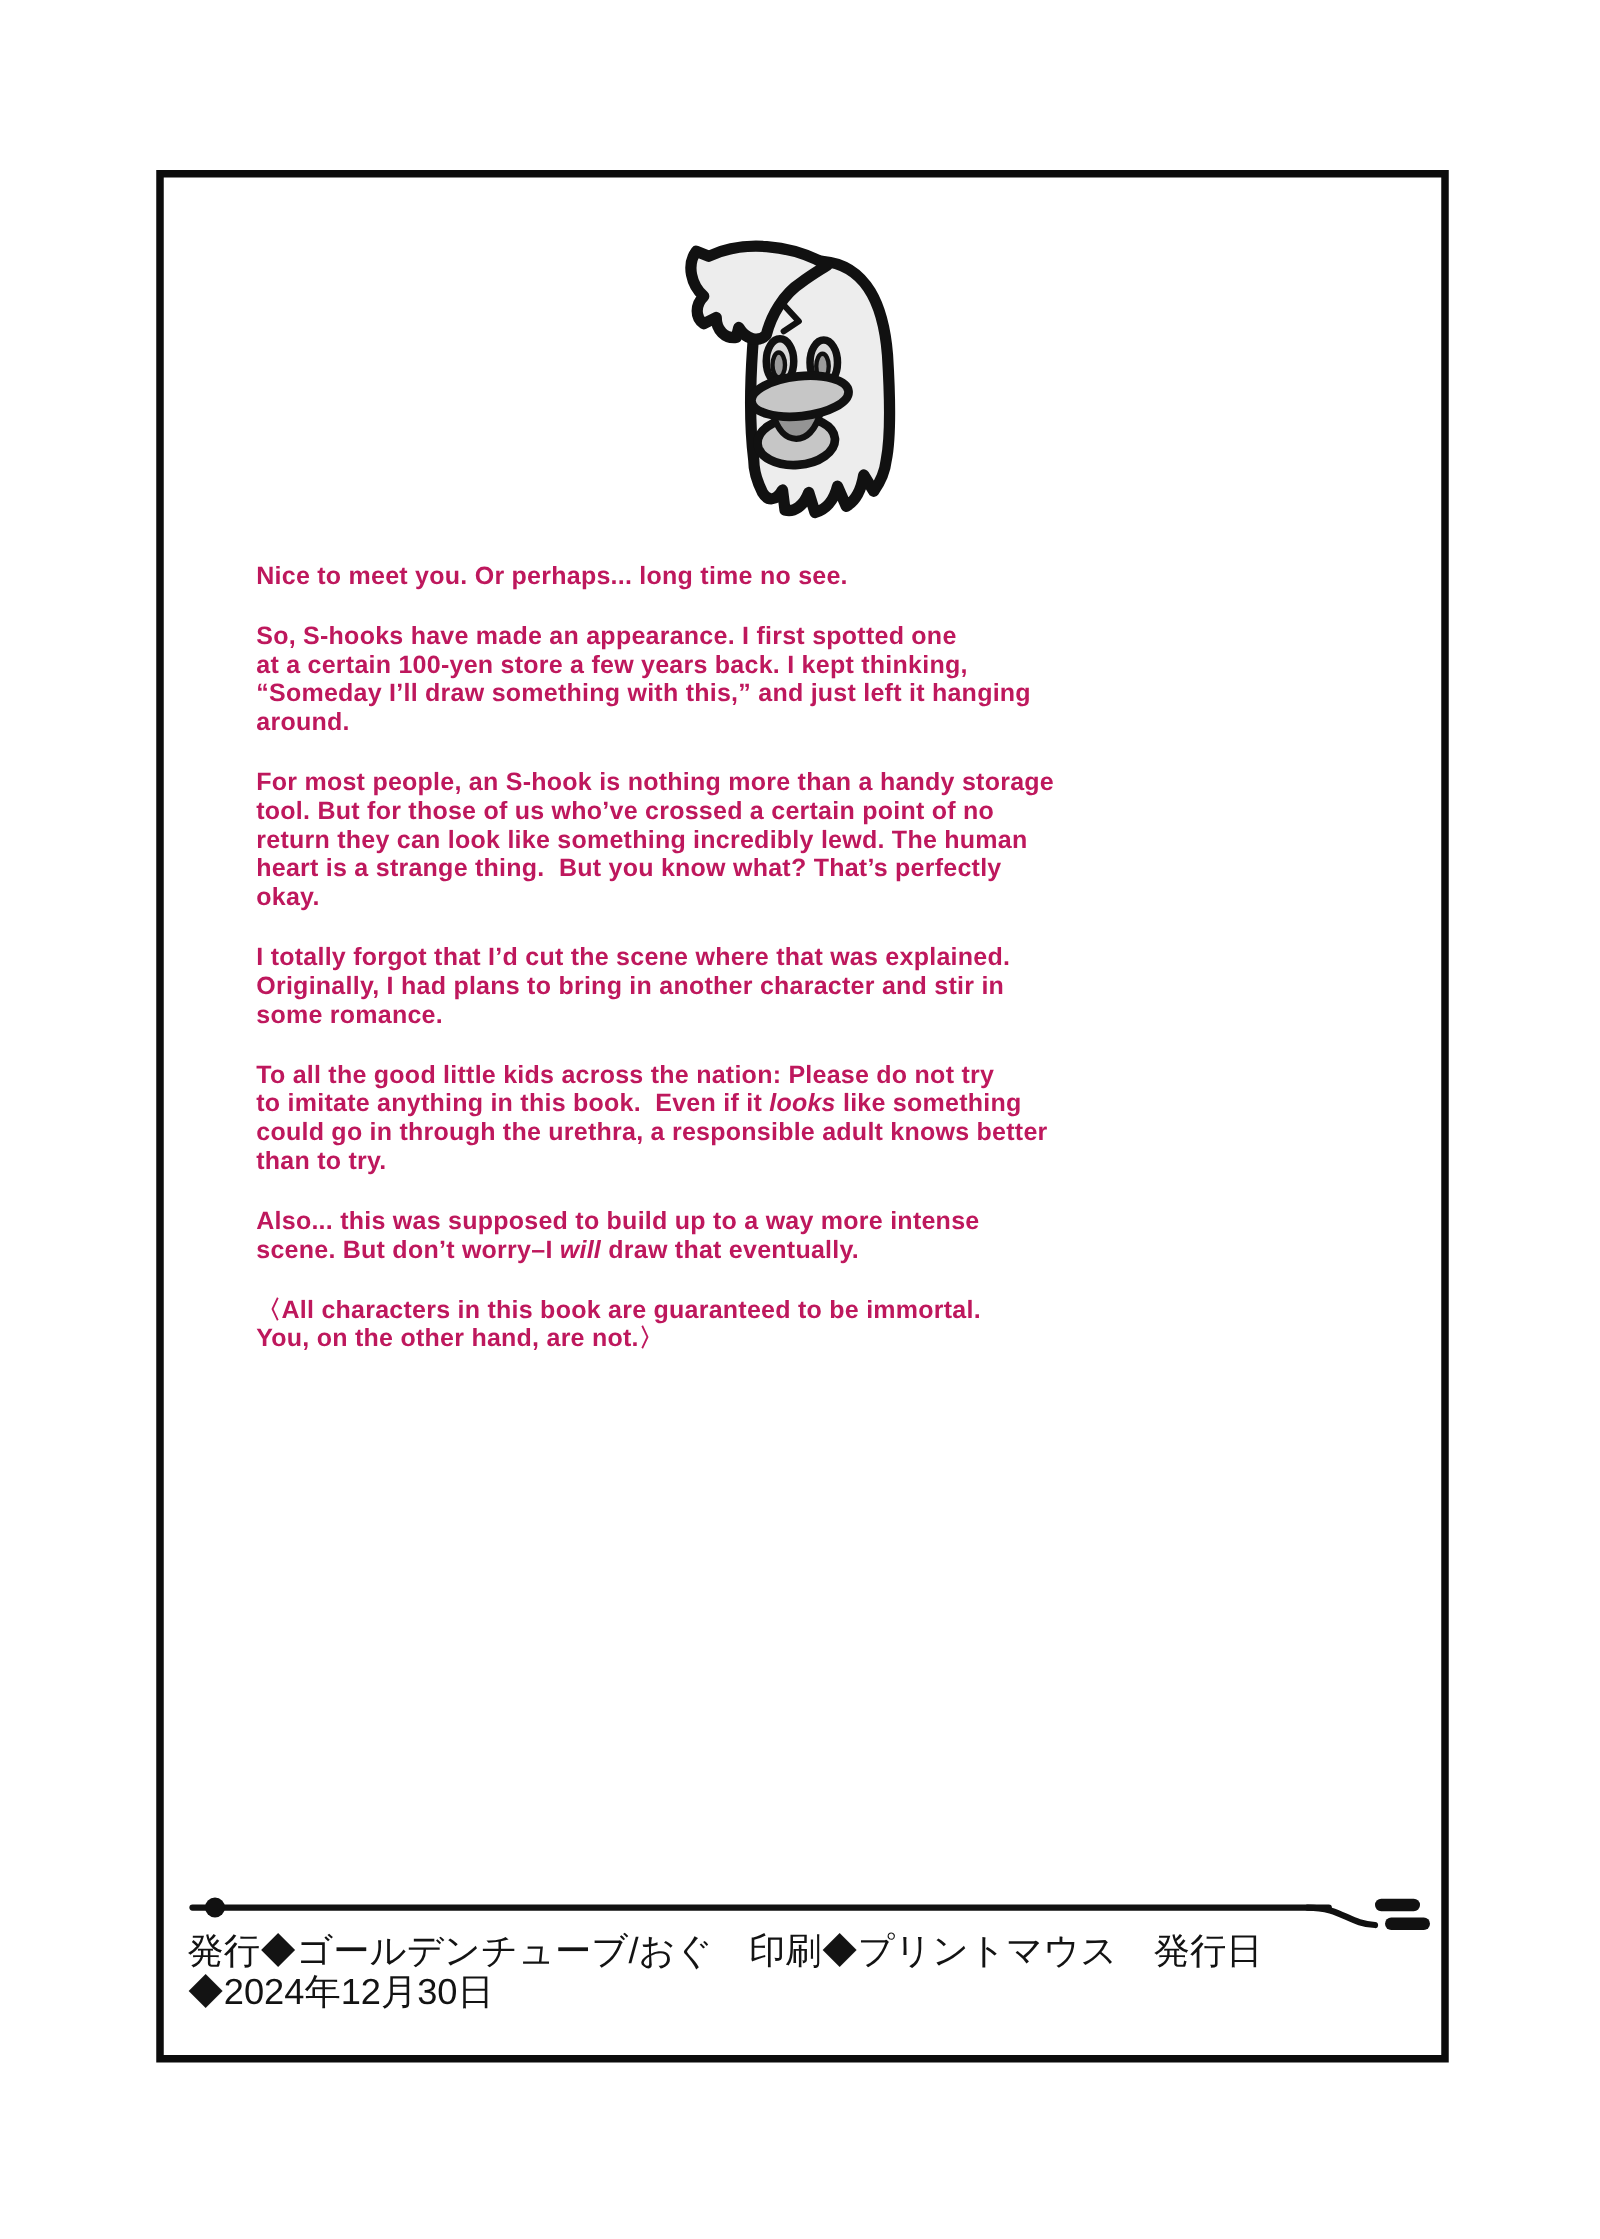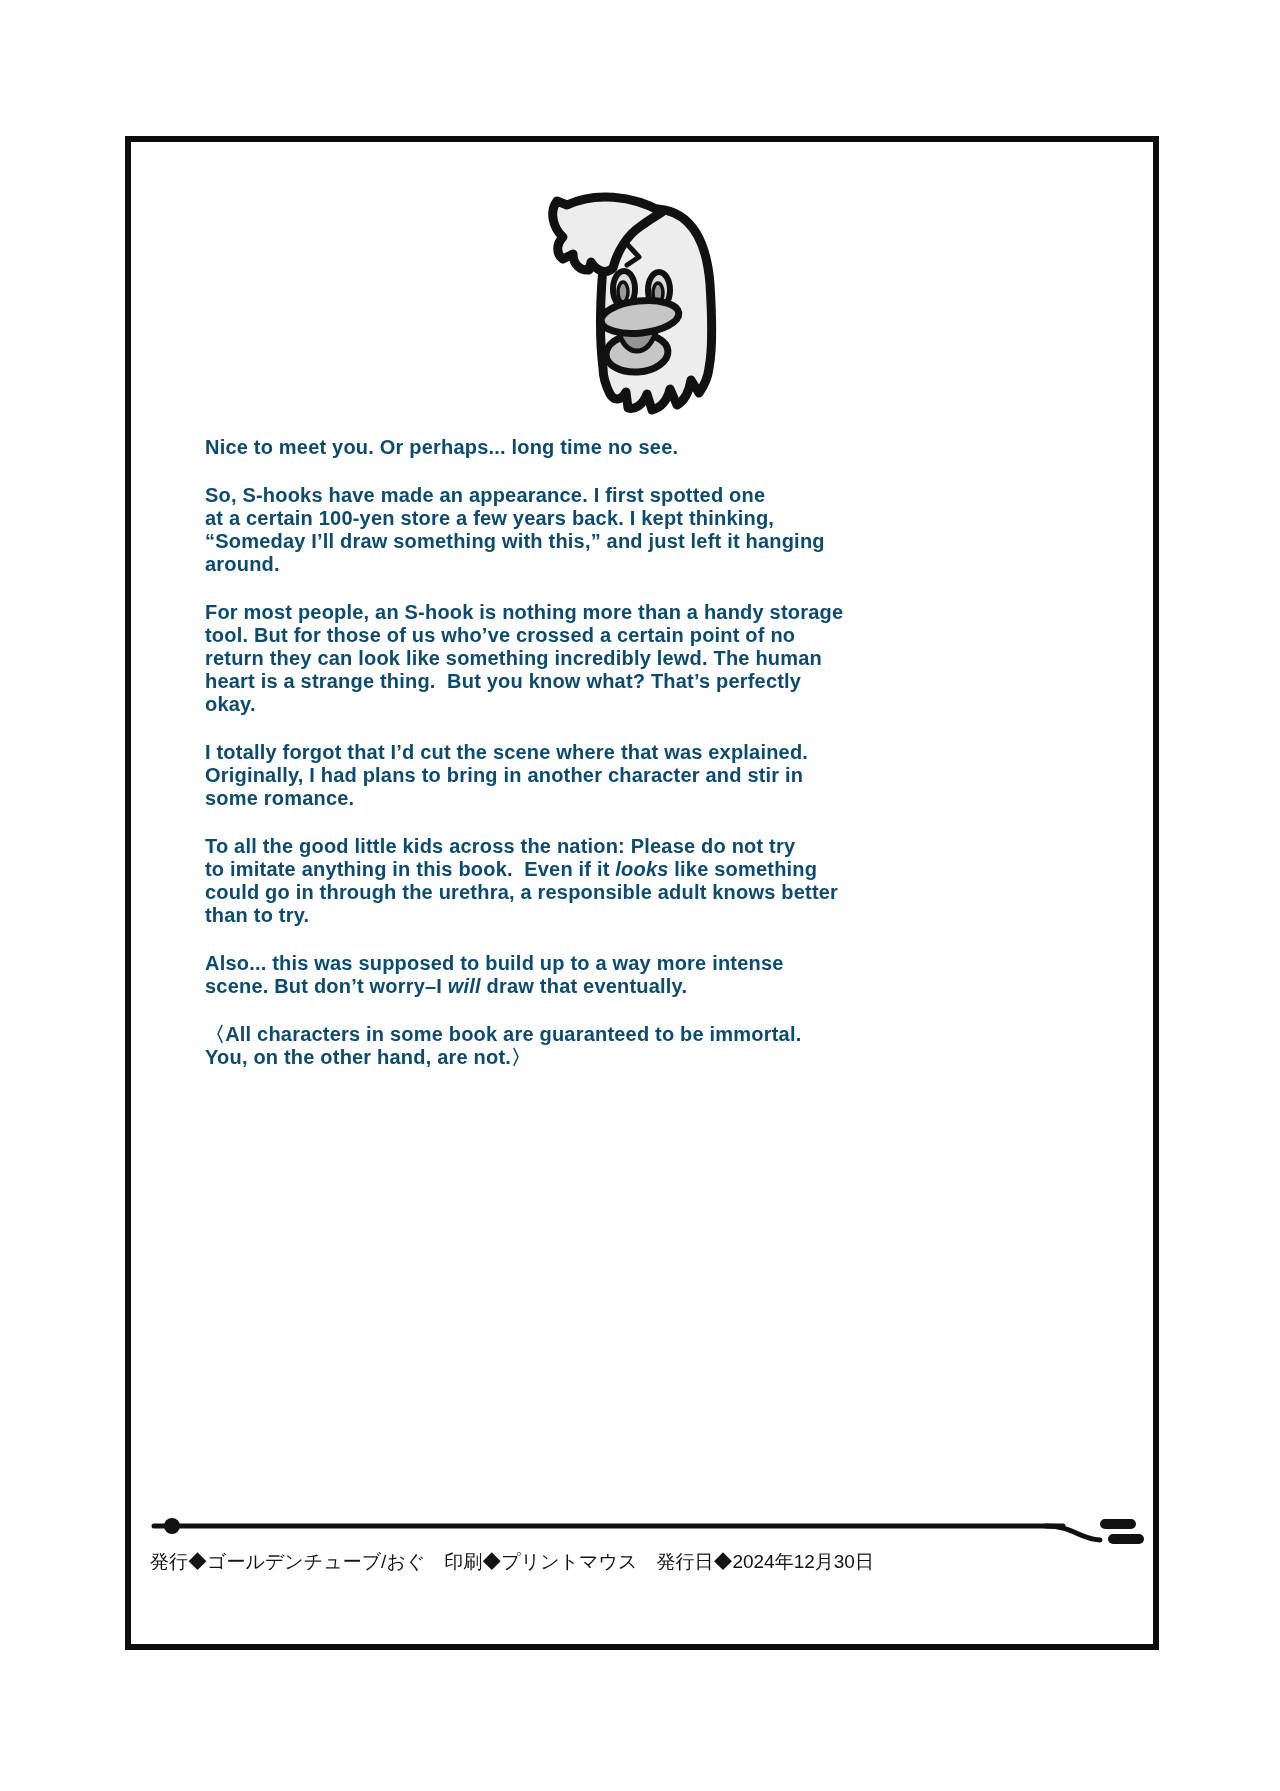--- a/index.html
+++ b/index.html
@@ -23,27 +23,27 @@
   .mascot {
     position: absolute;
     left: 500px;
     top: 160px;
     width: 280px;
     height: 260px;
   }
   .afterword {
     position: absolute;
     left: 205px;
-    top: 436px;
+    top: 450px;
     width: 770px;
     font-size: 20px;
     line-height: 23px;
     font-weight: 600;
     letter-spacing: 0.2px;
-    color: #0c4a6e;
+    color: #be185d;
   }
   .afterword p {
     margin: 0 0 25px 0;
     white-space: pre-wrap;
   }
   .afterword .em {
     font-weight: bold;
     font-style: italic;
   }
   .divider {
@@ -51,21 +51,21 @@
     left: 148px;
     top: 1506px;
     width: 1000px;
     height: 42px;
   }
   .colophon {
     position: absolute;
     left: 150px;
     top: 1545px;
     width: 900px;
-    font-size: 19px;
+    font-size: 29px;
     line-height: 33px;
     font-weight: 400;
     color: #131313;
   }
 </style>
 </head>
 <body>
 
 <div class="screen">
 
@@ -128,21 +128,21 @@
 okay.</span></p>
     <p><span>I totally forgot that I’d cut the scene where that was explained.
 Originally, I had plans to bring in another character and stir in
 some romance.</span></p>
     <p><span>To all the good little kids across the nation: Please do not try
 to imitate anything in this book.  Even if it </span><span class="em">looks</span><span> like something
 could go in through the urethra, a responsible adult knows better
 than to try.</span></p>
     <p><span>Also... this was supposed to build up to a way more intense
 scene. But don’t worry–I </span><span class="em">will</span><span> draw that eventually.</span></p>
-    <p><span>〈All characters in some book are guaranteed to be immortal.
+    <p><span>〈All characters in this book are guaranteed to be immortal.
 You, on the other hand, are not.〉</span></p>
   </div>
 
   <svg class="divider" viewBox="0 0 1000 42" aria-hidden="true">
     <line x1="6" y1="20" x2="915" y2="20" stroke="#111111" stroke-width="5" stroke-linecap="round"></line>
     <circle cx="24" cy="20" r="8" fill="#111111"></circle>
     <path d="M 898 20 C 925 20 931 33 952 34" fill="none" stroke="#111111" stroke-width="5" stroke-linecap="round"></path>
     <rect x="952" y="13" width="36" height="10" rx="5" fill="#111111"></rect>
     <rect x="960" y="28" width="36" height="10" rx="5" fill="#111111"></rect>
   </svg>

